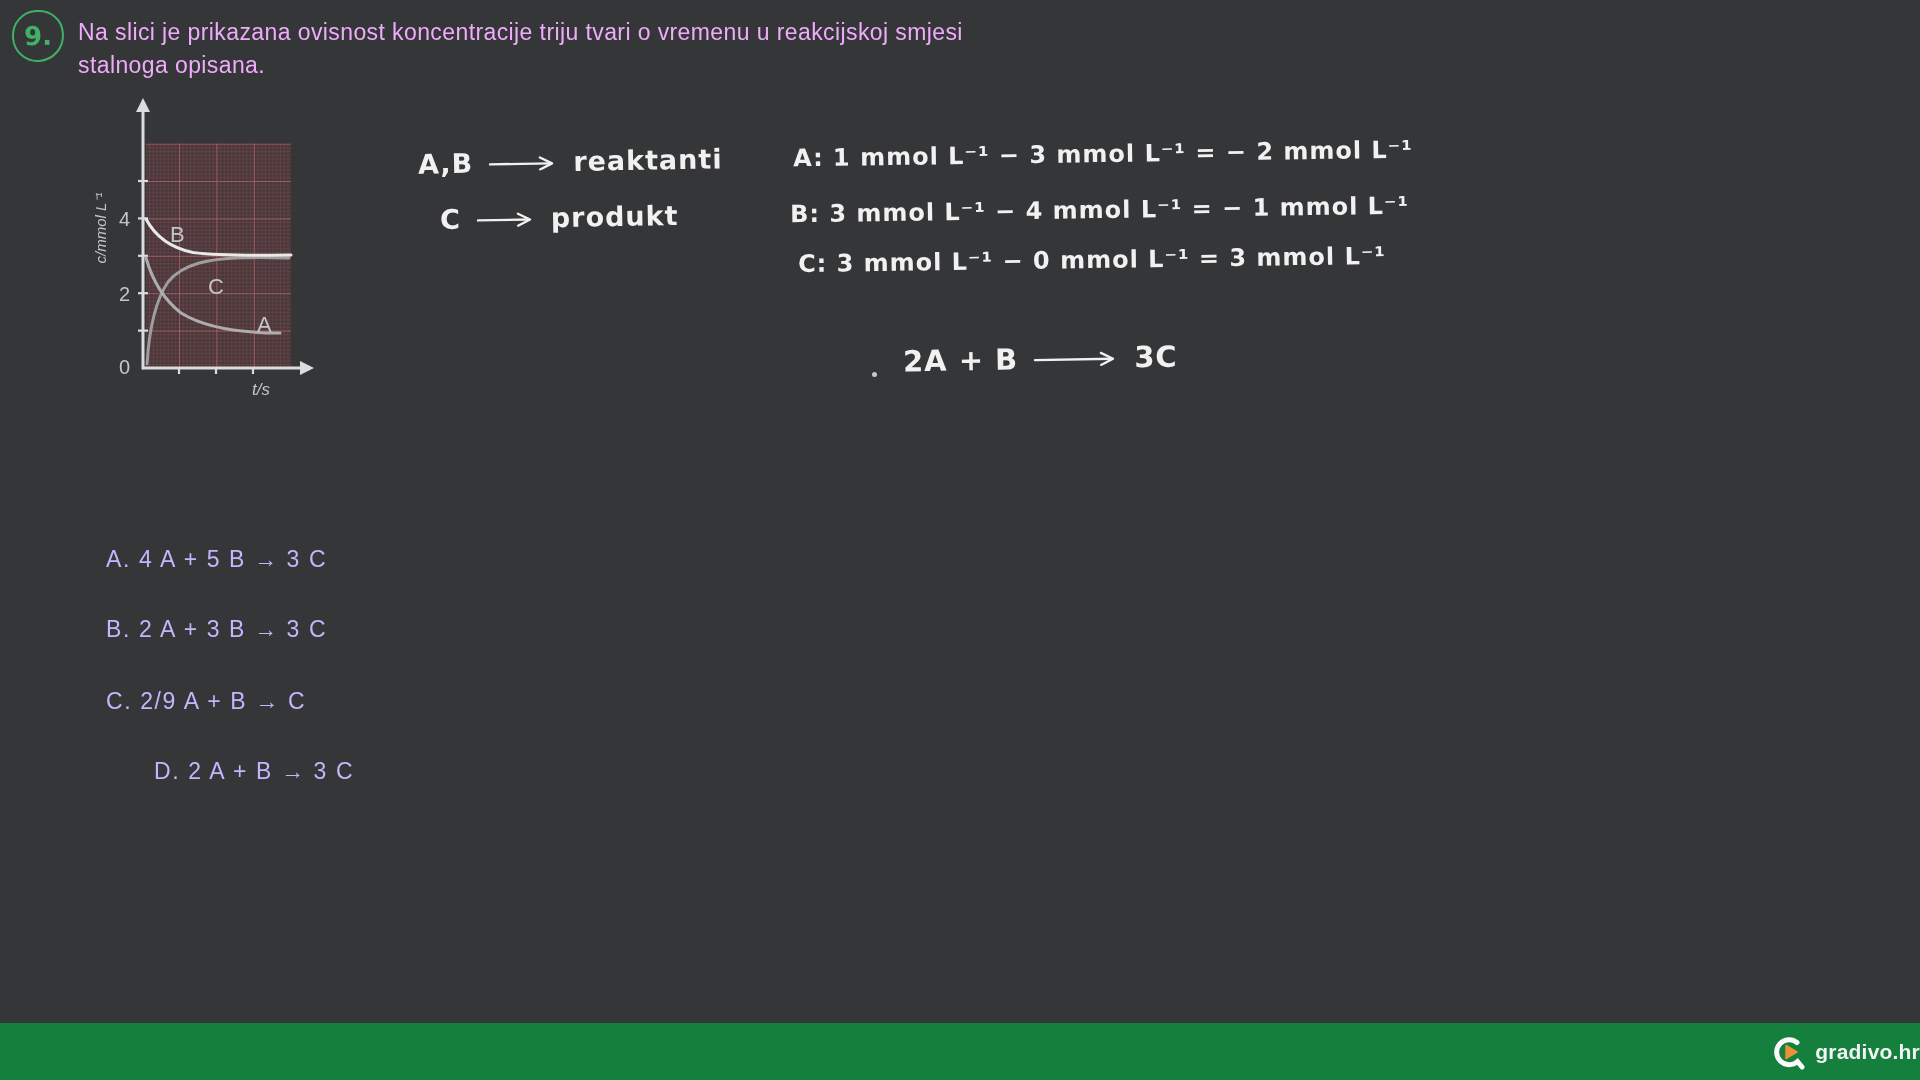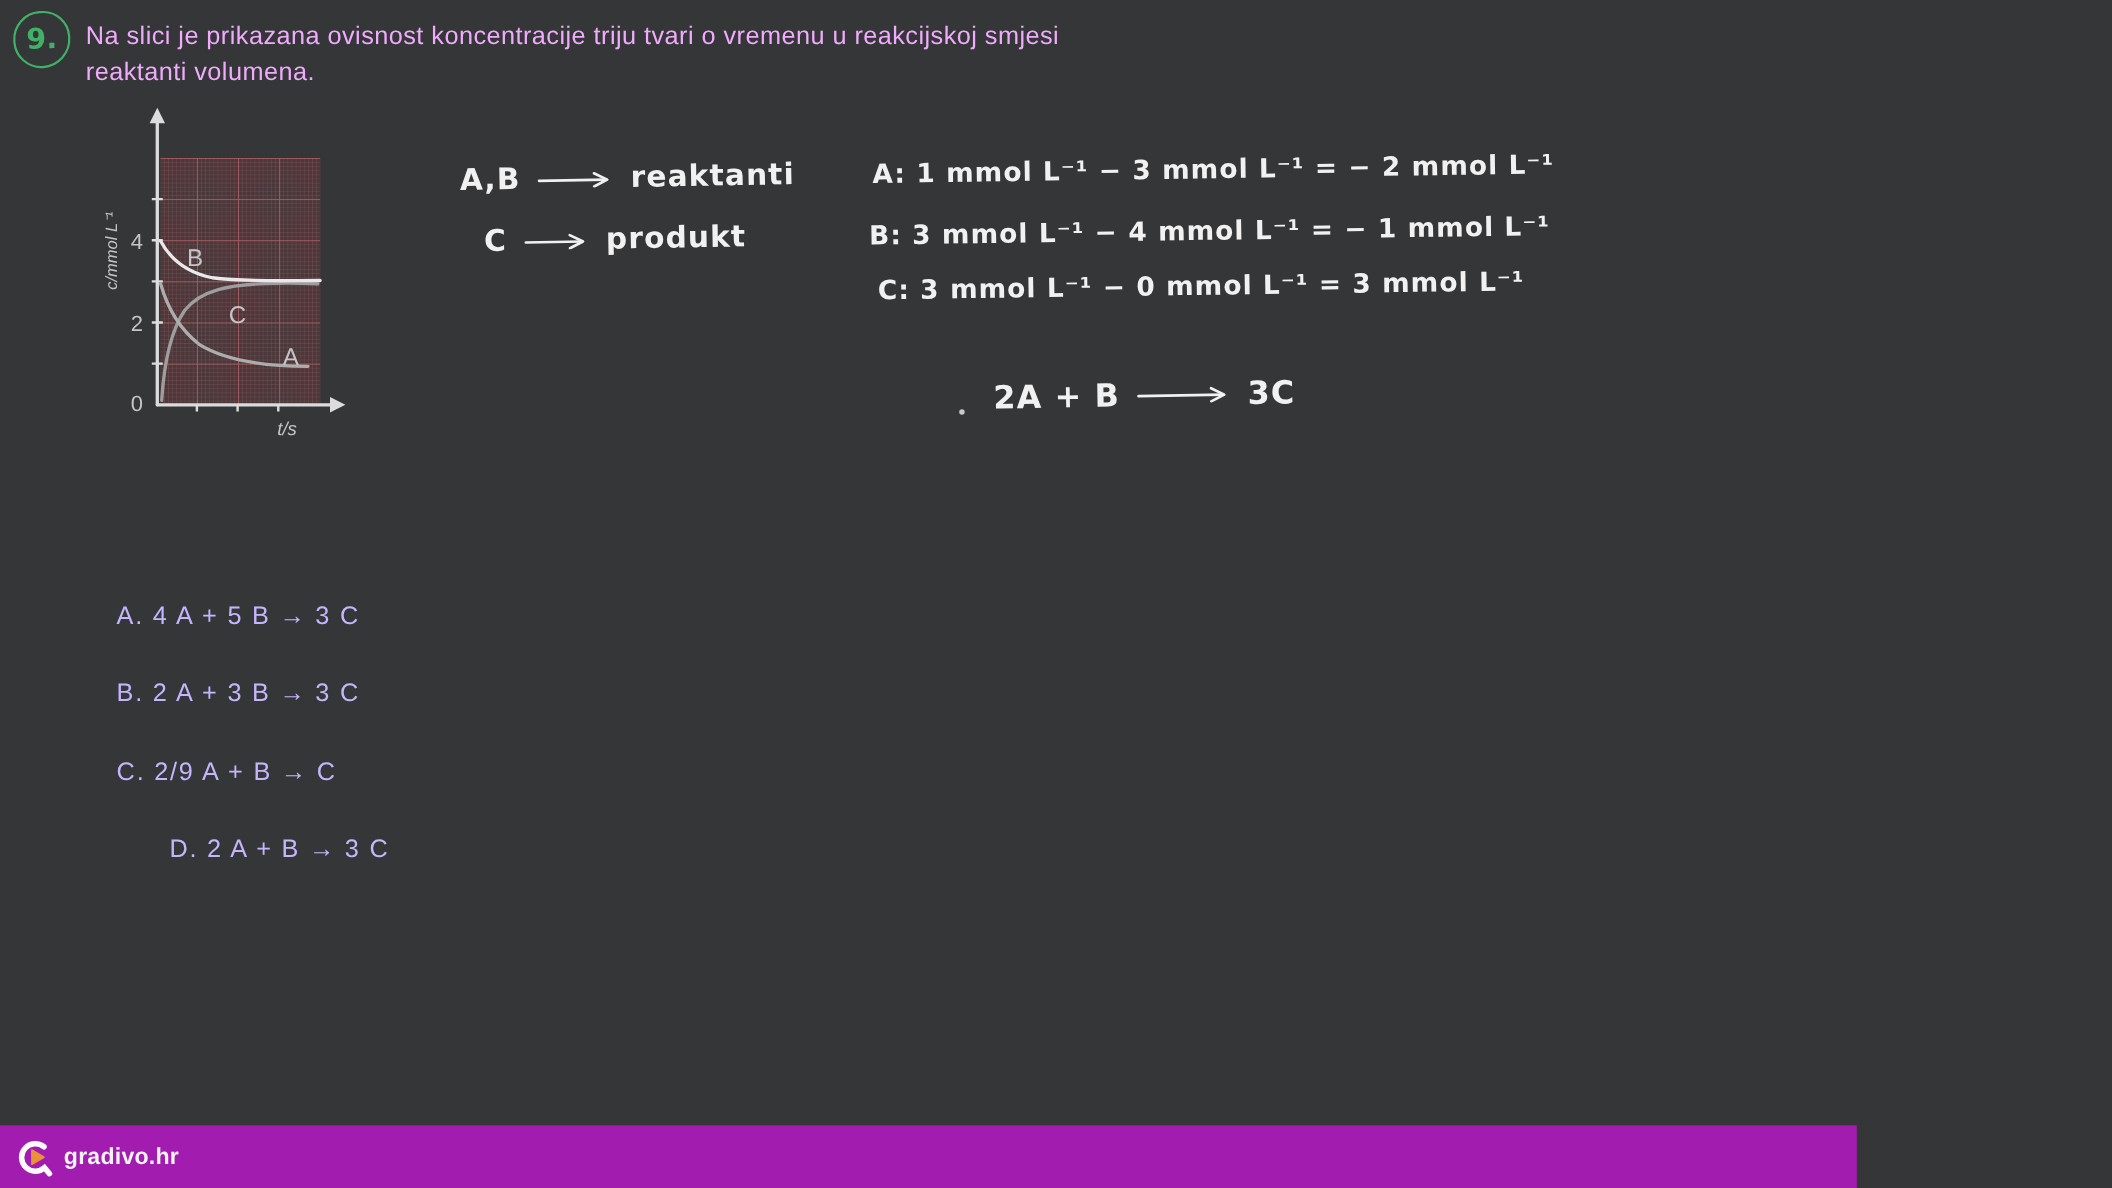--- a/index.html
+++ b/index.html
@@ -32,36 +32,36 @@
   .hrow{display:flex;align-items:center;gap:14px;}
   .harrow{display:inline-block;}
   .calc{font-size:24px;transform:rotate(-.8deg);}
   .dot{width:5px;height:5px;border-radius:50%;background:#c9c9c9;}
 
   
   .question{left:78px;top:426px;font-size:23px;line-height:30px;letter-spacing:.4px;color:#c9cacc;}
   .option{left:106px;font-size:23px;letter-spacing:1.6px;color:#c4b5fd;white-space:nowrap;}
 
   
-  .footer{left:0;top:1023px;width:1688px;height:57px;background:#a21caf;display:flex;align-items:center;}
+  .footer{left:0;top:1023px;width:1920px;height:57px;background:#15803d;display:flex;align-items:center;justify-content:flex-end;}
   .brand{display:flex;align-items:center;gap:8px;margin-left:14px;}
   .brandtext{color:#f2f3f4;font-size:21px;font-weight:bold;letter-spacing:.2px;}
 </style>
 </head>
 <body>
 
 <div class="stage">
 
   <div class="abs qcircle">
     <span class="qnum">9.</span>
   </div>
 
   <div class="abs title">
     <div>Na slici je prikazana ovisnost koncentracije triju tvari o vremenu u reakcijskoj smjesi</div>
-    <div>reaktanti volumena.</div>
+    <div>stalnoga opisana.</div>
   </div>
 
   <svg class="abs graph" width="235" height="335" viewBox="0 0 235 335">
     <defs>
       <pattern id="smallGrid" width="3.74" height="3.74" x="12.2" y="288" patternUnits="userSpaceOnUse">
         <path d="M 3.74 0 L 0 0 0 3.74" fill="none" stroke="#8a5458" stroke-width="0.55"></path>
       </pattern>
       <pattern id="majorGrid" width="37.4" height="37.4" x="12.2" y="288" patternUnits="userSpaceOnUse">
         <path d="M 37.4 0 L 0 0 0 37.4" fill="none" stroke="#b26267" stroke-width="1.4"></path>
       </pattern>

